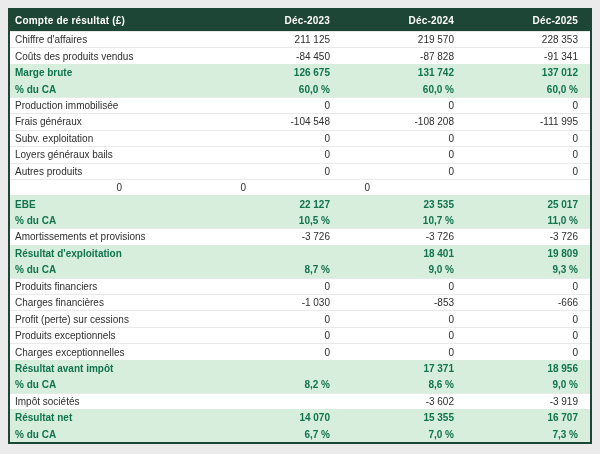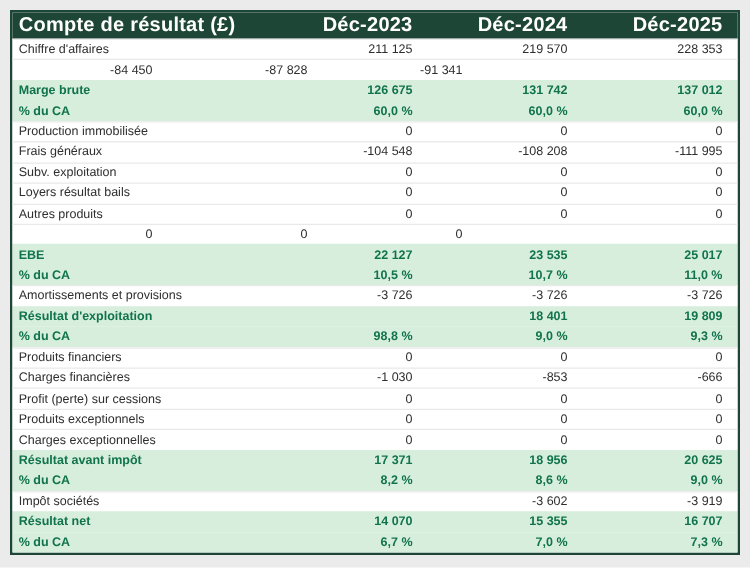--- a/index.html
+++ b/index.html
@@ -36,21 +36,21 @@
     display: flex;
     flex-direction: column;
   }
   .header-row {
     flex: none;
     height: 21px;
     display: flex;
     align-items: center;
     background: var(--header-bg);
     color: var(--header-text);
-    font-size: 16px;
+    font-size: 10px;
     font-weight: bold;
     letter-spacing: 0.2px;
   }
   .row {
     flex: 1 1 0;
     display: flex;
     align-items: center;
     font-size: 10px;
     color: var(--body-text);
     border-top: 1px solid var(--divider);
@@ -92,20 +92,21 @@
     <div class="cell-val">Déc-2025</div>
   </div>
   <div id="rows-container" style="display: flex; flex-direction: column; flex: 1 1 auto; border-radius: 26px;">
       <div class="row">
         <div class="cell-label">Chiffre d'affaires</div>
         <div class="cell-val">211 125</div>
         <div class="cell-val">219 570</div>
         <div class="cell-val">228 353</div>
       </div>
       <div class="row">
+        <div class="cell-label">Coûts des produits vendus</div>
         <div class="cell-val">-84 450</div>
         <div class="cell-val">-87 828</div>
         <div class="cell-val">-91 341</div>
       </div>
       <div class="row hl">
         <div class="cell-label">Marge brute</div>
         <div class="cell-val">126 675</div>
         <div class="cell-val">131 742</div>
         <div class="cell-val">137 012</div>
       </div>
@@ -127,21 +128,21 @@
         <div class="cell-val">-108 208</div>
         <div class="cell-val">-111 995</div>
       </div>
       <div class="row">
         <div class="cell-label">Subv. exploitation</div>
         <div class="cell-val">0</div>
         <div class="cell-val">0</div>
         <div class="cell-val">0</div>
       </div>
       <div class="row">
-        <div class="cell-label">Loyers résultat bails</div>
+        <div class="cell-label">Loyers généraux bails</div>
         <div class="cell-val">0</div>
         <div class="cell-val">0</div>
         <div class="cell-val">0</div>
       </div>
       <div class="row">
         <div class="cell-label">Autres produits</div>
         <div class="cell-val">0</div>
         <div class="cell-val">0</div>
         <div class="cell-val">0</div>
       </div>
@@ -168,21 +169,21 @@
         <div class="cell-val">-3 726</div>
         <div class="cell-val">-3 726</div>
       </div>
       <div class="row hl">
         <div class="cell-label">Résultat d'exploitation</div>
         <div class="cell-val">18 401</div>
         <div class="cell-val">19 809</div>
       </div>
       <div class="row hl">
         <div class="cell-label">% du CA</div>
-        <div class="cell-val">98,8 %</div>
+        <div class="cell-val">8,7 %</div>
         <div class="cell-val">9,0 %</div>
         <div class="cell-val">9,3 %</div>
       </div>
       <div class="row">
         <div class="cell-label">Produits financiers</div>
         <div class="cell-val">0</div>
         <div class="cell-val">0</div>
         <div class="cell-val">0</div>
       </div>
       <div class="row">
@@ -206,21 +207,20 @@
       <div class="row">
         <div class="cell-label">Charges exceptionnelles</div>
         <div class="cell-val">0</div>
         <div class="cell-val">0</div>
         <div class="cell-val">0</div>
       </div>
       <div class="row hl">
         <div class="cell-label">Résultat avant impôt</div>
         <div class="cell-val">17 371</div>
         <div class="cell-val">18 956</div>
-        <div class="cell-val">20 625</div>
       </div>
       <div class="row hl">
         <div class="cell-label">% du CA</div>
         <div class="cell-val">8,2 %</div>
         <div class="cell-val">8,6 %</div>
         <div class="cell-val">9,0 %</div>
       </div>
       <div class="row">
         <div class="cell-label">Impôt sociétés</div>
         <div class="cell-val">-3 602</div>

